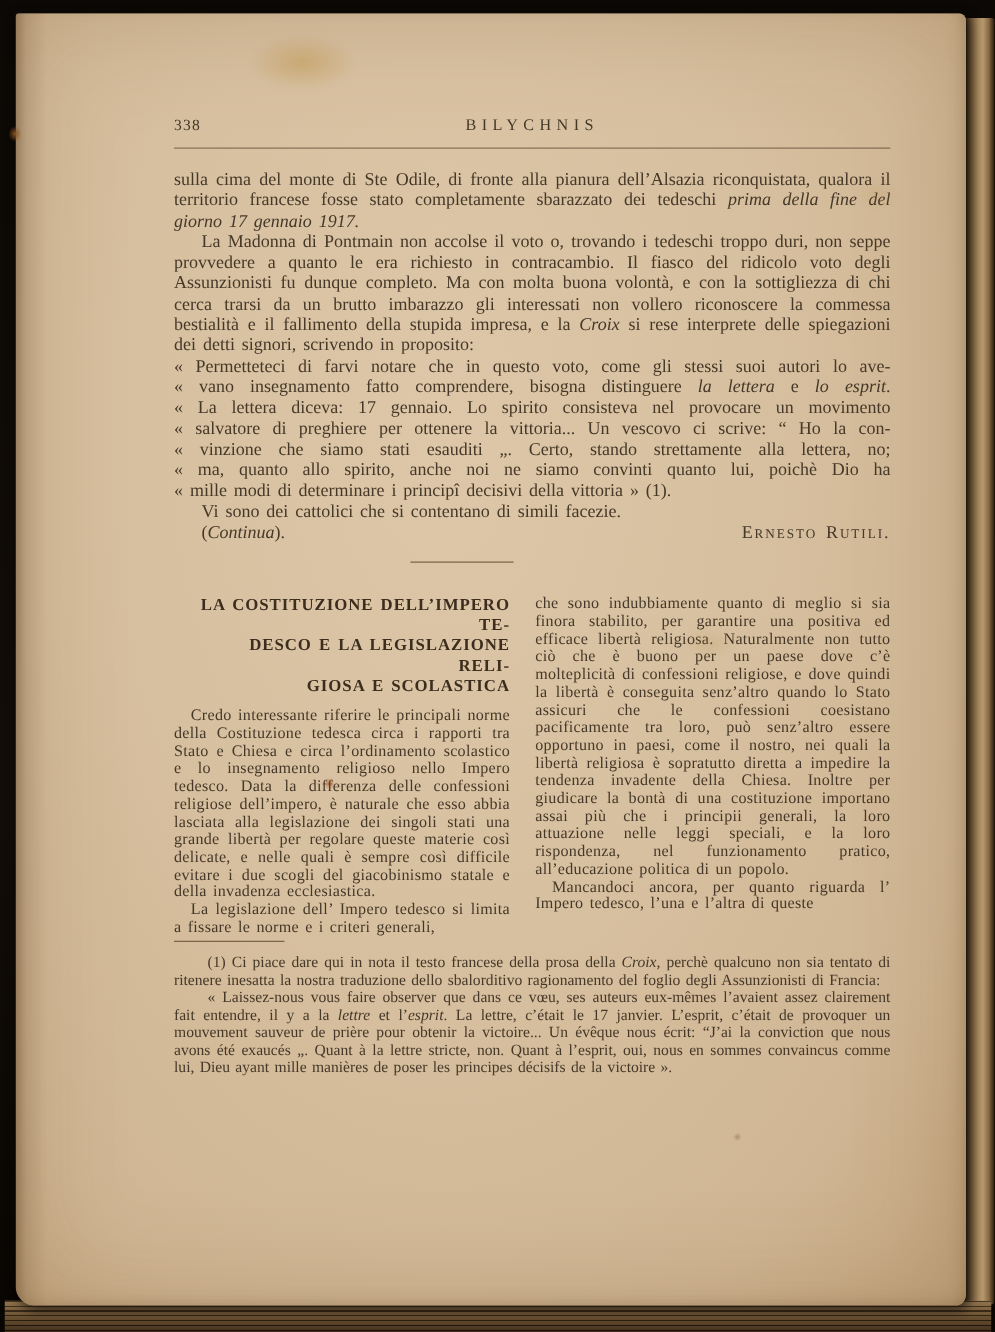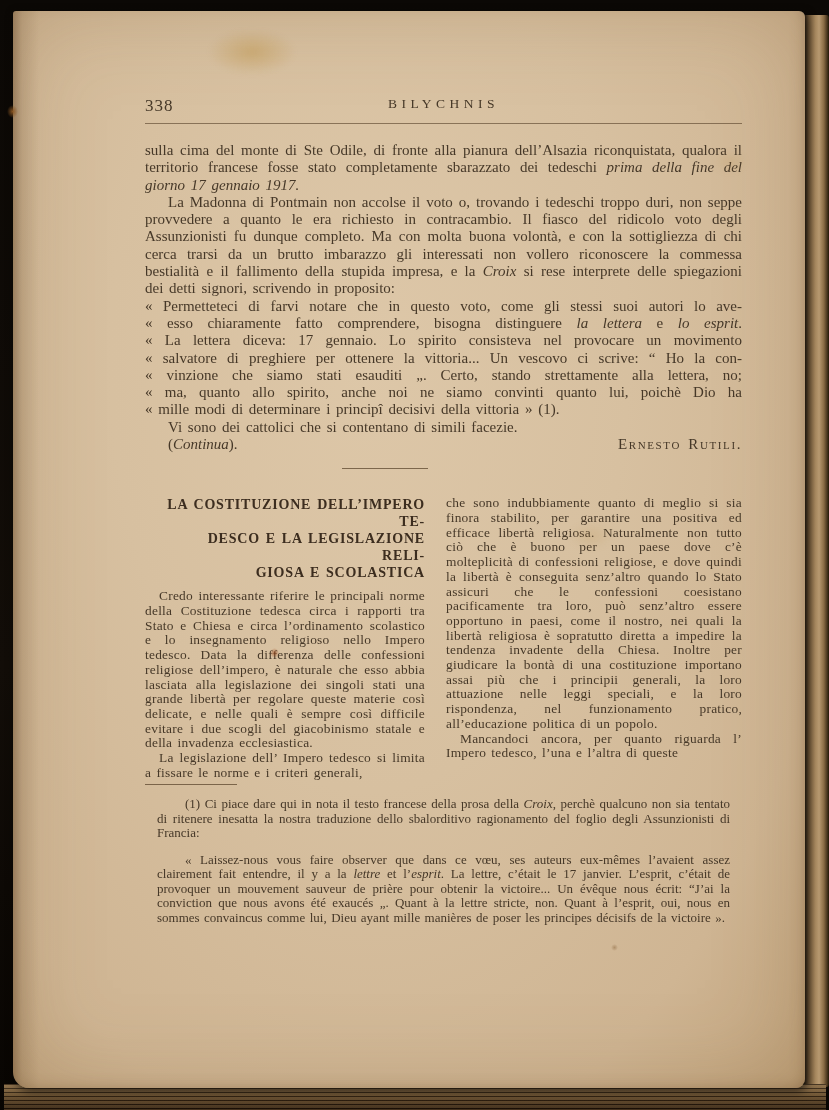--- a/index.html
+++ b/index.html
@@ -40,21 +40,21 @@
   .st4{left:556px;top:512px;width:44px;height:26px;filter:blur(3px);
        background:radial-gradient(closest-side,rgba(178,138,66,.18),rgba(178,138,66,0));}
   .st5{left:598px;top:933px;width:7px;height:7px;
        background:radial-gradient(closest-side,rgba(122,82,40,.4),rgba(122,82,40,0));}
   .st6{left:700px;top:140px;width:34px;height:22px;filter:blur(3px);
        background:radial-gradient(closest-side,rgba(182,142,66,.16),rgba(182,142,66,0));}
 
   .content{position:relative;padding:85px 63px 0 132px;color:#463828;}
 
   .pagehead{display:flex;align-items:baseline;position:relative;height:24px;}
-  .pagenum{font-size:17px;letter-spacing:1px;}
+  .pagenum{font-size:13px;letter-spacing:1px;}
   .journal{position:absolute;left:0;right:0;text-align:center;font-size:13.5px;letter-spacing:4.5px;}
   .head-rule{border-top:1px solid rgba(84,62,38,.6);margin-top:3px;height:0;}
 
   .art1{margin-top:18px;font-size:15px;line-height:17.3px;text-align:justify;word-spacing:2px;}
   .art1 p{margin:0;}
   .p-indent{text-indent:23px;}
   .qline.flush{text-align-last:justify;}
   .byline{display:flex;justify-content:space-between;padding-left:23px;}
   .author{font-variant:small-caps;letter-spacing:1.6px;}
   em{font-style:italic;}
@@ -66,21 +66,21 @@
   .col-l{width:280px;}
   .col-r{width:296px;}
   .cols p{margin:0;}
   .cols .p-indent{text-indent:14px;}
   .art2-title{margin:0 0 8px;font-size:14px;line-height:17px;font-weight:bold;
               color:#3c2d1f;letter-spacing:.8px;text-align:right;}
   .art2-title .tline2{padding-left:16px;}
 
   .fn-rule{width:92px;border-top:1px solid rgba(84,62,38,.7);height:0;margin:4px 0 10px 0;}
   .footnote{font-size:13px;line-height:14.5px;text-align:justify;word-spacing:1.2px;}
-  .footnote p{margin:12px;}
+  .footnote p{margin:0;}
   .fn-indent{text-indent:28px;}
 </style>
 </head>
 <body>
 
 <div class="scan">
   <div class="edge-right"></div>
   <div class="edge-bottom"></div>
 
   <div class="page">
@@ -91,21 +91,21 @@
         <span class="journal">BILYCHNIS</span>
       </div>
       <div class="head-rule"></div>
 
       <div class="art1">
         <p><span>sulla cima del monte di Ste Odile, di fronte alla pianura dell’Alsazia riconquistata, qualora il territorio francese fosse stato completamente sbarazzato dei tedeschi </span><em>prima della fine del giorno 17 gennaio 1917.</em></p>
         <p class="p-indent"><span>La Madonna di Pontmain non accolse il voto o, trovando i tedeschi troppo duri, non seppe provvedere a quanto le era richiesto in contracambio. Il fiasco del ridicolo voto degli Assunzionisti fu dunque completo. Ma con molta buona volontà, e con la sottigliezza di chi cerca trarsi da un brutto imbarazzo gli interessati non vollero riconoscere la commessa bestialità e il fallimento della stupida impresa, e la </span><em>Croix</em><span> si rese interprete delle spiegazioni dei detti signori, scrivendo in proposito:</span></p>
 
         <div>
           <div class="qline flush"><span>« Permetteteci di farvi notare che in questo voto, come gli stessi suoi autori lo ave-</span></div>
-          <div class="qline flush"><span>« esso chiaramente fatto comprendere, bisogna distinguere </span><em>la lettera</em><span> e </span><em>lo esprit</em><span>.</span></div>
+          <div class="qline flush"><span>« vano insegnamento fatto comprendere, bisogna distinguere </span><em>la lettera</em><span> e </span><em>lo esprit</em><span>.</span></div>
           <div class="qline flush"><span>« La lettera diceva: 17 gennaio. Lo spirito consisteva nel provocare un movimento</span></div>
           <div class="qline flush"><span>« salvatore di preghiere per ottenere la vittoria... Un vescovo ci scrive: “ Ho la con-</span></div>
           <div class="qline flush"><span>« vinzione che siamo stati esauditi „. Certo, stando strettamente alla lettera, no;</span></div>
           <div class="qline flush"><span>« ma, quanto allo spirito, anche noi ne siamo convinti quanto lui, poichè Dio ha</span></div>
           <div class="qline"><span>« mille modi di determinare i principî decisivi della vittoria » (1).</span></div>
         </div>
 
         <p class="p-indent">Vi sono dei cattolici che si contentano di simili facezie.</p>
 
         <div class="byline">

